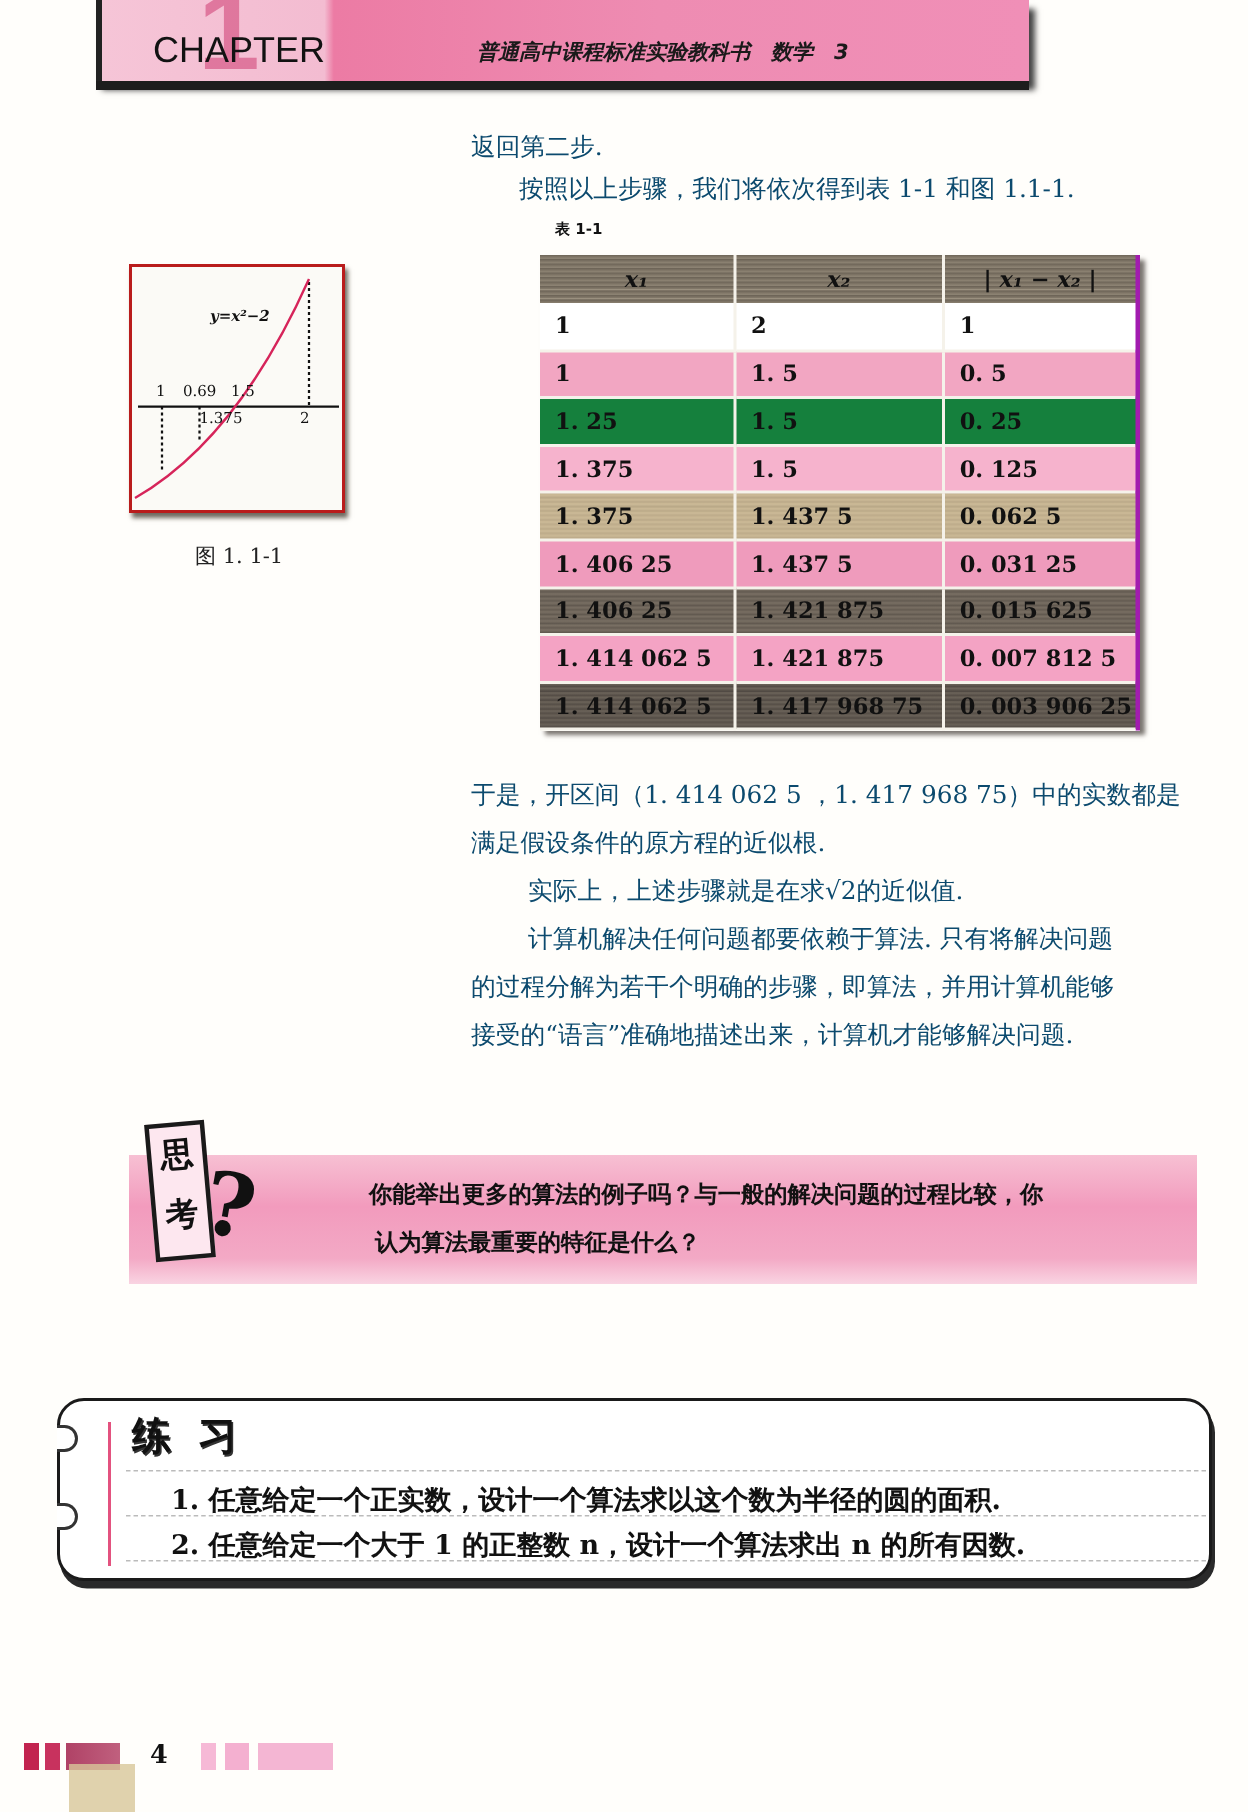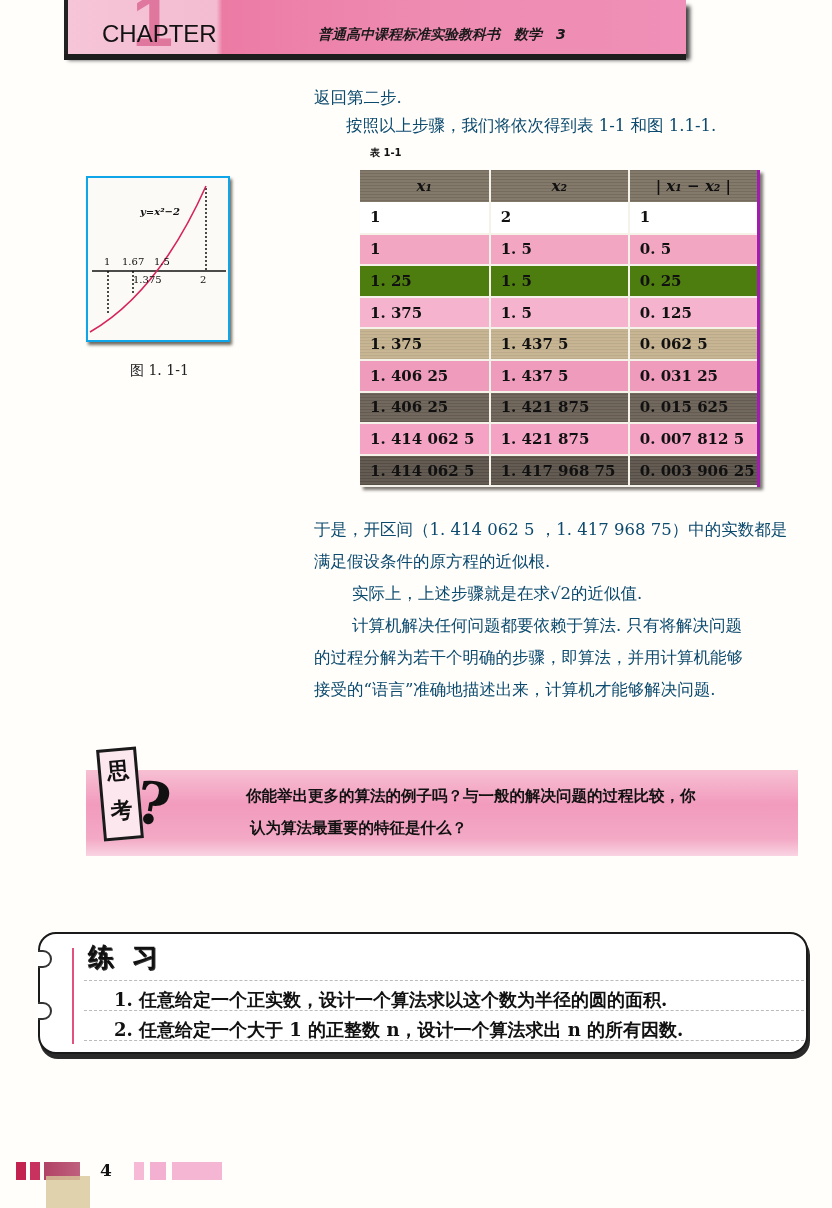--- a/index.html
+++ b/index.html
@@ -24,41 +24,41 @@
   .header .series {
     position: absolute; left: 250px; top: 26px; font-family: "DejaVu Sans", sans-serif;
     font-size: 14px; font-weight: bold; font-style: italic; color: #1a1a1a; white-space: nowrap;
   }
 
   .text { position: absolute; font-size: 16.5px; font-weight: normal; line-height: 32px; white-space: nowrap; color: #0c4a6e; }
 
   
   .figure {
     position: absolute; left: 86px; top: 176px; width: 144px; height: 166px;
-    background: #fbfaf6; border: 2px solid #0ea5e9; box-shadow: 2px 3px 3px #6f6a60;
+    background: #fbfaf6; border: 2px solid #b91c1c; box-shadow: 2px 3px 3px #6f6a60;
   }
   .figure svg { position: absolute; left: 0; top: 0; }
   .fig-caption { position: absolute; left: 130px; top: 362px; font-size: 14px; color: #222; }
 
   
   .table-label { position: absolute; left: 370px; top: 146px; font-size: 10px; font-weight: bold; font-family: "DejaVu Sans", sans-serif; }
   .tbl {
     position: absolute; left: 360px; top: 170px; width: 400px; border-collapse: collapse;
     font-size: 15px; font-weight: bold; box-shadow: 3px 3px 3px #7a7570;
     border-right: 3px solid #a21caf;
   }
   .tbl th {
     height: 32px; font-style: italic; font-weight: bold; font-size: 15px; color: #111;
     background: repeating-linear-gradient(0deg, #8a8070 0px, #6e6558 2px, #9a907f 3px);
     border-right: 2px solid #f5f2ea; text-align: center;
   }
   .tbl td { height: 31.6px; padding-left: 10px; border-right: 2px solid #f5f2ea; border-bottom: 2px solid #f5f2ea; }
   .tbl tr.r0 td { background: #ffffff; }
   .tbl tr.r1 td { background: #f2a6c2; }
-  .tbl tr.r2 td { background: #4d7c0f; padding-left: 10px; }
+  .tbl tr.r2 td { background: #15803d; padding-left: 10px; }
   .tbl tr.r3 td { background: #f6b3cd; }
   .tbl tr.r4 td { background: repeating-linear-gradient(0deg, #b6a585 0px, #cdbb98 2px, #c0ae8c 3px); }
   .tbl tr.r5 td { background: #ef9bbc; }
   .tbl tr.r6 td { background: repeating-linear-gradient(0deg, #5d554c 0px, #7a7064 2px, #6a6157 3px); }
   .tbl tr.r7 td { background: #f4a3c4; }
   .tbl tr.r8 td { background: repeating-linear-gradient(0deg, #4e4741 0px, #6c645a 2px, #5c544b 3px); }
 
   
   .think {
     position: absolute; left: 86px; top: 770px; width: 712px; height: 86px;
@@ -107,21 +107,21 @@
     <line x1="4" y1="93" x2="138" y2="93" stroke="#111" stroke-width="1.5"></line>
 
     <line x1="20" y1="93" x2="20" y2="136" stroke="#111" stroke-width="1.5" stroke-dasharray="2,2"></line>
     <line x1="45" y1="93" x2="45" y2="115" stroke="#111" stroke-width="1.5" stroke-dasharray="2,2"></line>
     <line x1="118" y1="10" x2="118" y2="93" stroke="#111" stroke-width="1.5" stroke-dasharray="2,2"></line>
 
     <path d="M 2 154 Q 70 115 118 8" fill="none" stroke="#d6245a" stroke-width="1.6"></path>
   </svg>
   <span style="position:absolute; left:52px; top:28px; font-size:10px; font-style:italic; font-weight:bold;">y=x²−2</span>
   <span style="position:absolute; left:16px; top:78px; font-size:10px;">1</span>
-  <span style="position:absolute; left:34px; top:78px; font-size:10px;">1.67</span>
+  <span style="position:absolute; left:34px; top:78px; font-size:10px;">0.69</span>
   <span style="position:absolute; left:66px; top:78px; font-size:10px;">1.5</span>
   <span style="position:absolute; left:45px; top:96px; font-size:10px;">1.375</span>
   <span style="position:absolute; left:112px; top:96px; font-size:10px;">2</span>
 </div>
 <div class="fig-caption">图 1. 1-1</div>
 
 <table class="tbl">
   <thead>
     <tr>
       <th style="width:135px;">x₁</th>

